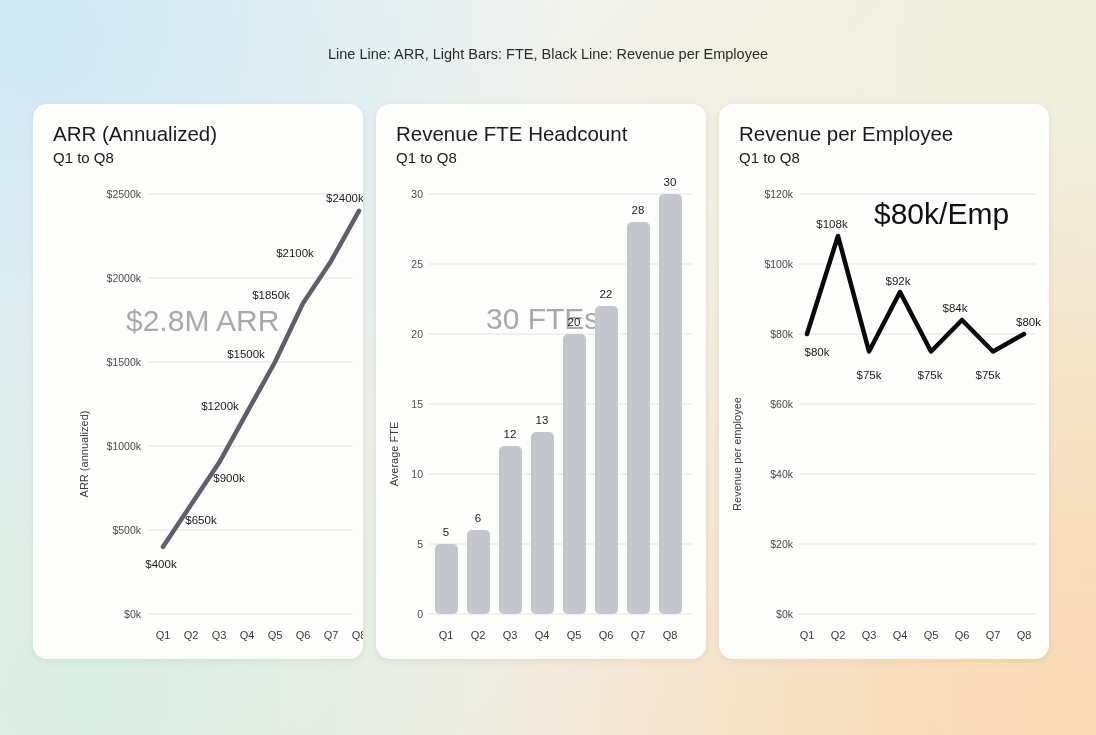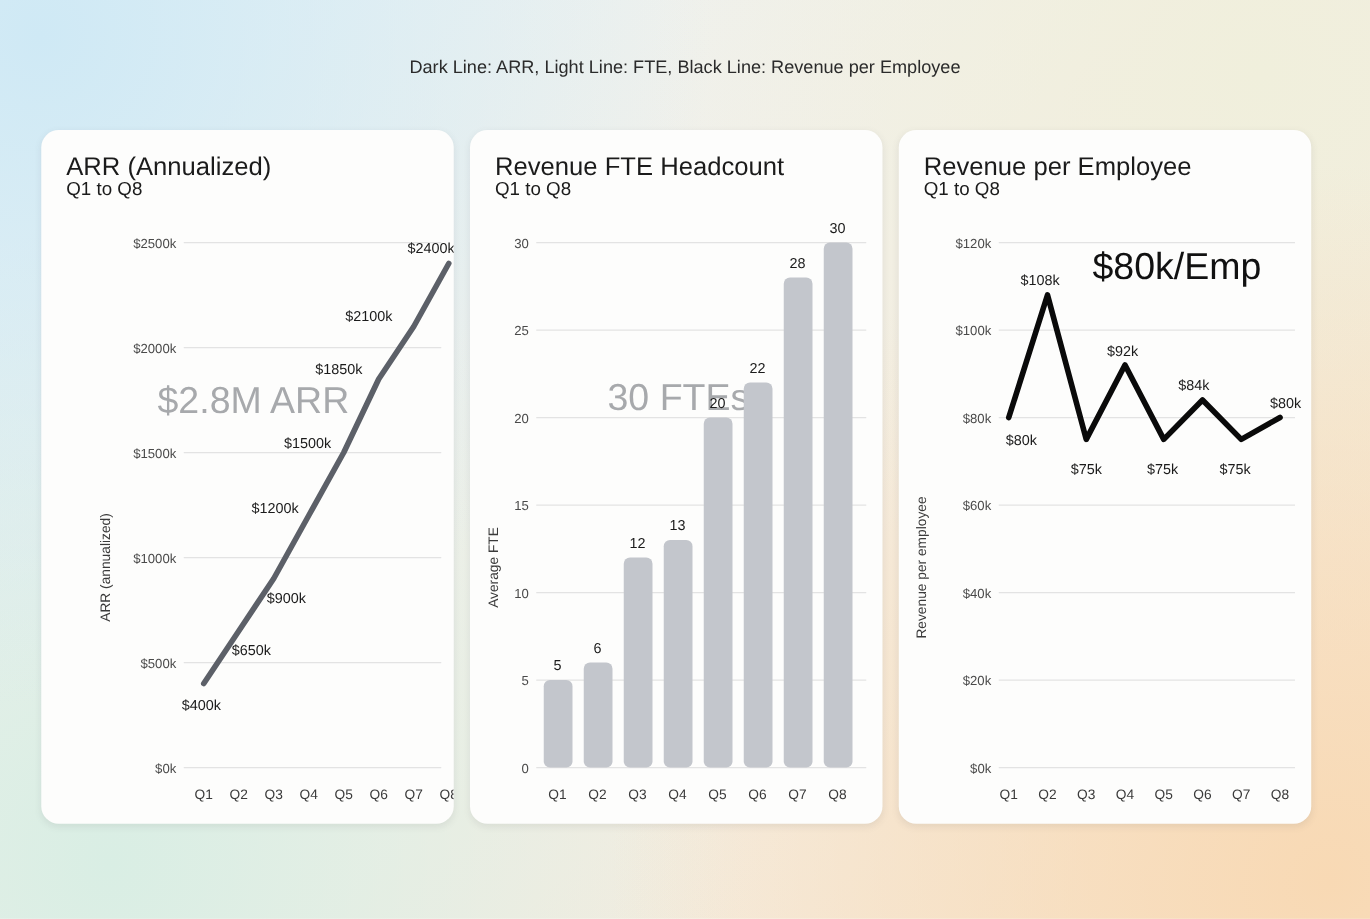--- a/index.html
+++ b/index.html
@@ -44,21 +44,21 @@
   .panel-title {
     position: absolute;
     left: 20px;
     top: 18px;
     font-size: 20.5px;
     color: #1b1b1b;
   }
   .panel-sub {
     position: absolute;
     left: 20px;
-    top: 39px;
+    top: 45px;
     font-size: 15px;
     color: #1b1b1b;
   }
   .plot { position: absolute; left: 0; top: 0; width: 330px; height: 555px; }
   .bigtext {
     position: absolute;
     font-size: 30px;
     color: #a7a9ac;
     white-space: nowrap;
   }
@@ -67,21 +67,21 @@
   text { font-family: "Liberation Sans", sans-serif; }
   .tick { font-size: 10.5px; fill: #4a4a4a; }
   .xtick { font-size: 11px; fill: #3a3a3a; }
   .axlabel { font-size: 11px; fill: #3a3a3a; }
   .dlabel { font-size: 11.5px; fill: #1b1b1b; }
   .grid { stroke: #e3e3e3; stroke-width: 1; }
 </style>
 </head>
 <body>
 
-<div class="caption">Dark Line: ARR, Light Line: FTE, Black Line: Revenue per Employee</div>
+<div class="caption">Line Line: ARR, Light Bars: FTE, Black Line: Revenue per Employee</div>
 
 <div class="panels">
 
   <div class="panel">
     <div class="panel-title">ARR (Annualized)</div>
     <div class="panel-sub">Q1 to Q8</div>
     <div class="bigtext" style="left:93px; top:200px;">$2.8M ARR</div>
     <svg class="plot" viewBox="0 0 330 555">
 
       <g>

